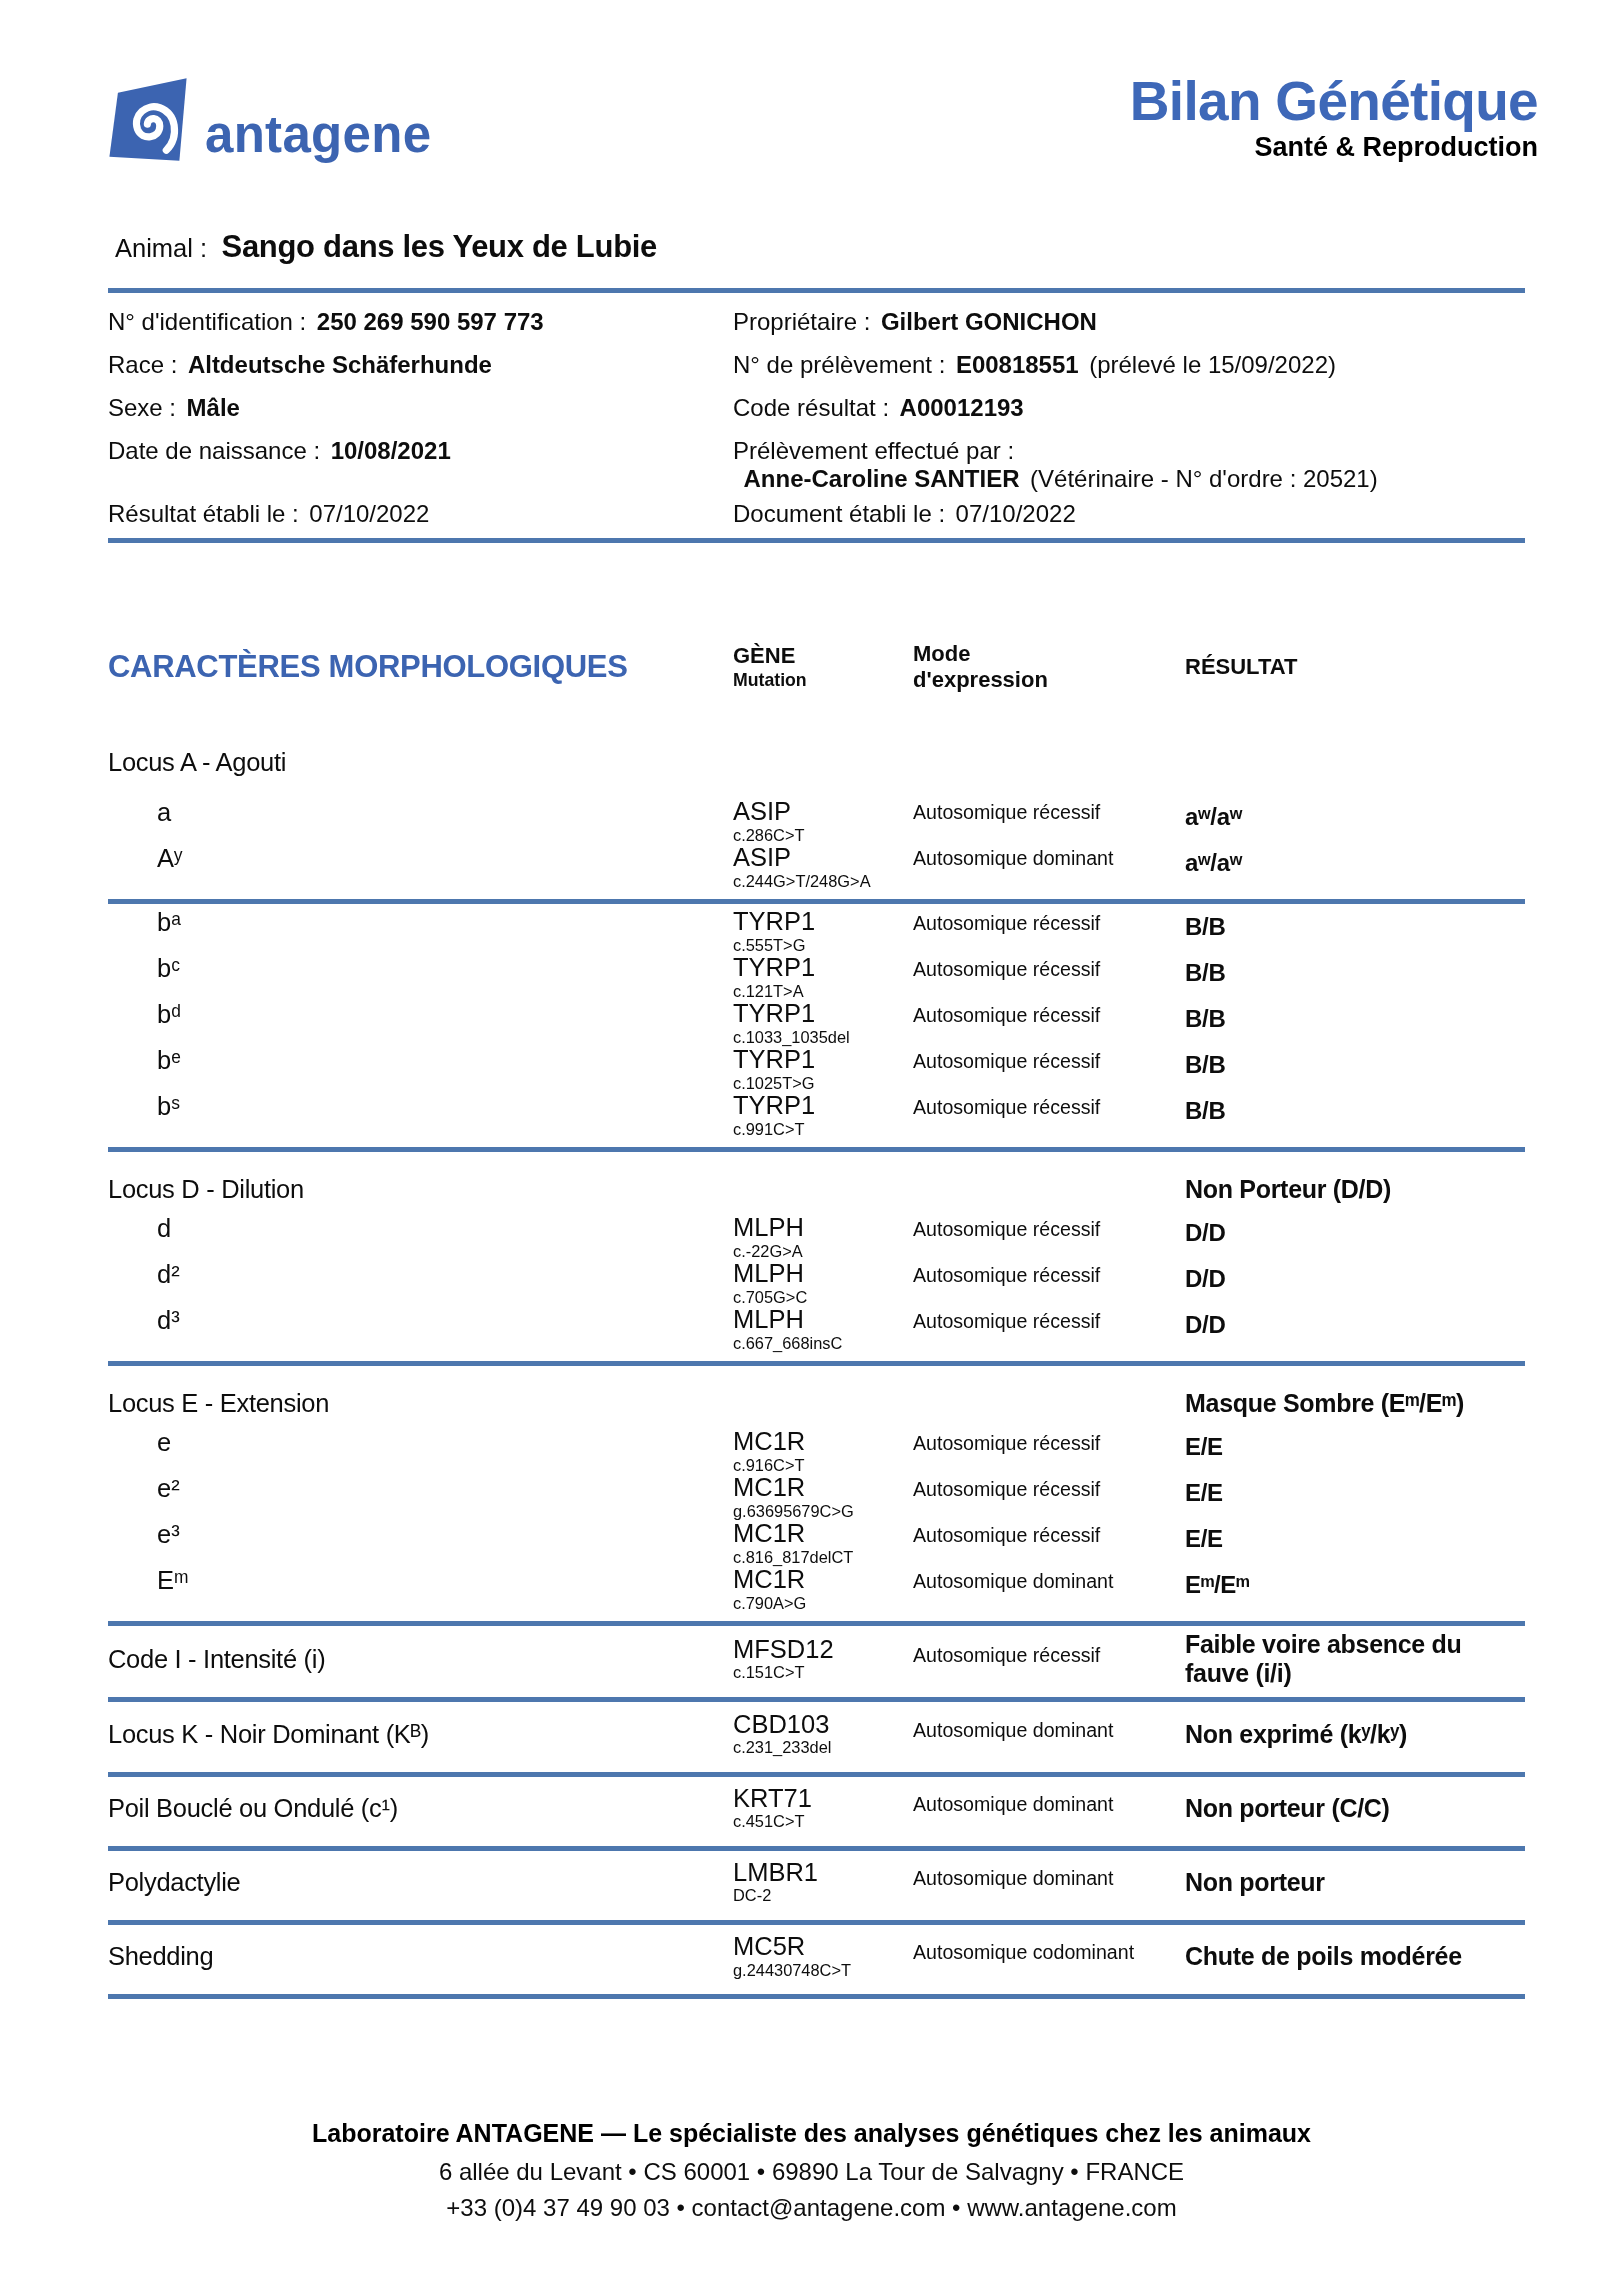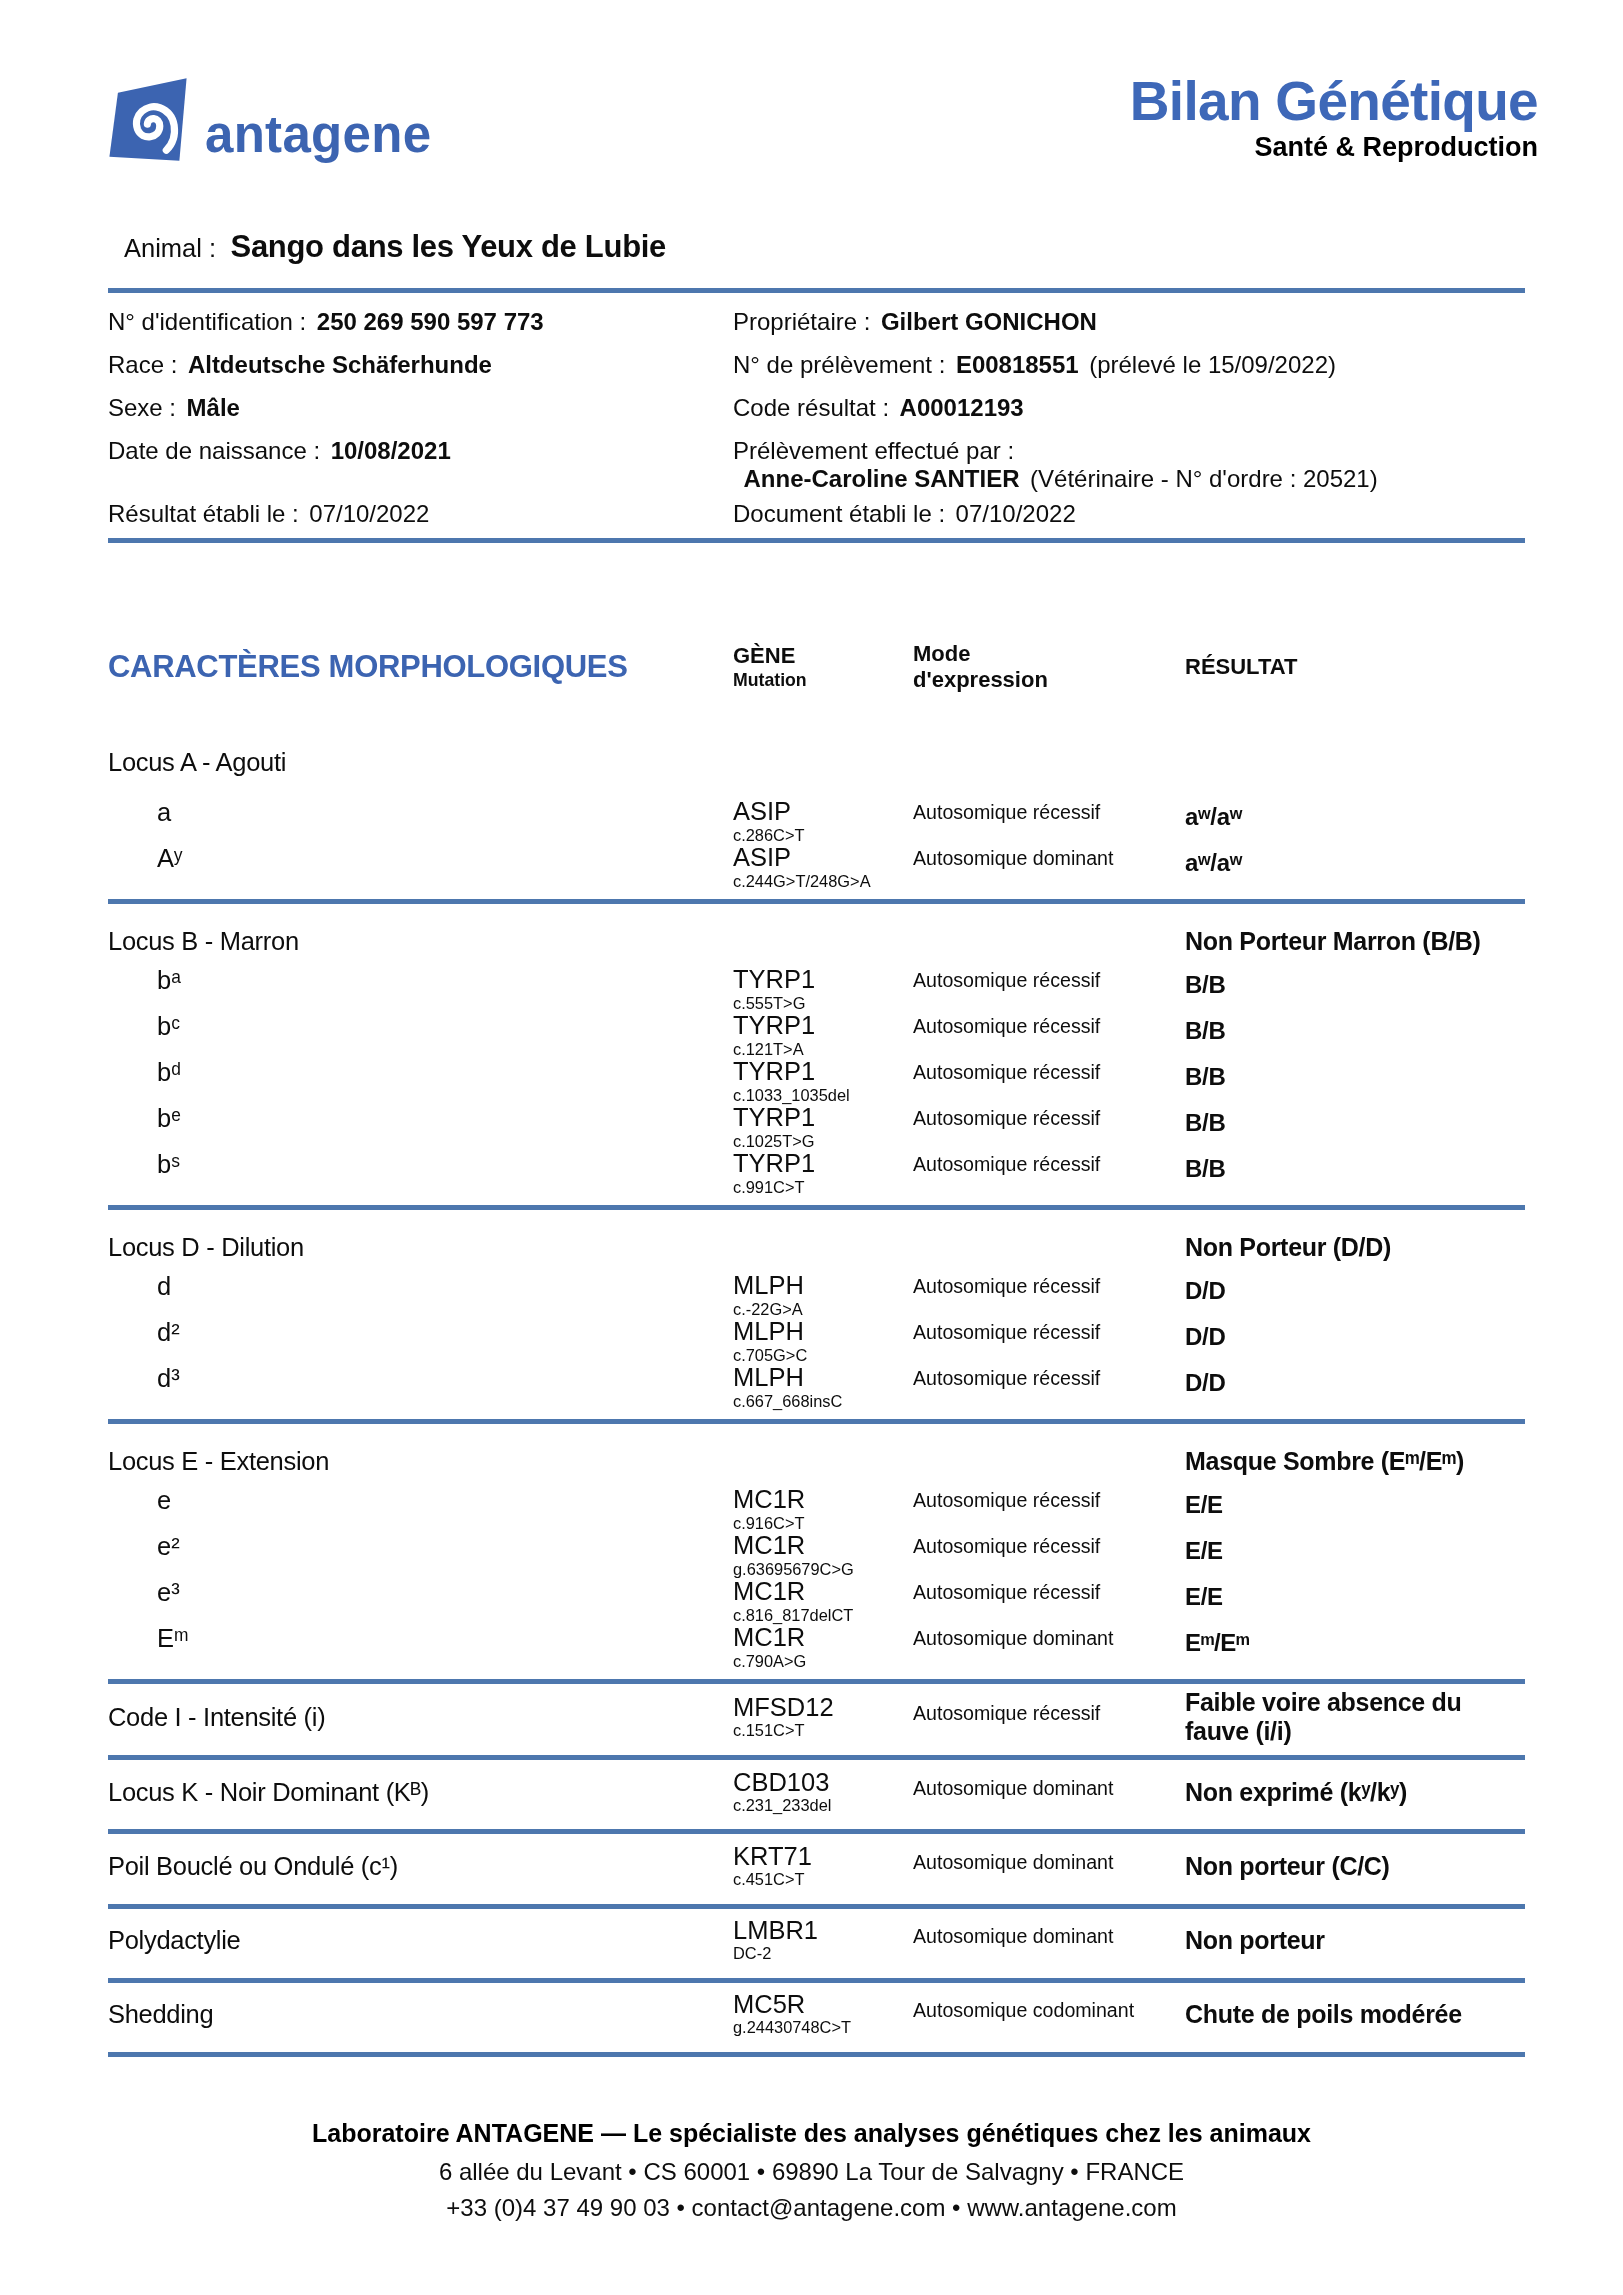--- a/index.html
+++ b/index.html
@@ -8,21 +8,21 @@
     font-family:"Liberation Sans","DejaVu Sans",sans-serif; color:#0d0d0d;
     overflow:hidden;
   }
   
   .logo { position:absolute; left:108px; top:77px; display:flex; align-items:flex-end; gap:17px; }
   .logo-text { font-size:51px; font-weight:bold; color:#3c64b1; letter-spacing:0.3px; }
   .title-block { position:absolute; right:85px; top:71px; text-align:right; }
   .doc-title { font-size:55px; font-weight:bold; color:#3e68b8; letter-spacing:-0.7px; line-height:60px; }
   .doc-subtitle { font-size:27px; font-weight:bold; color:#000; line-height:33px; }
   
-  .animal-row { position:absolute; left:124px; top:229px; display:flex; align-items:baseline; gap:14.4px; white-space:nowrap; }
+  .animal-row { position:absolute; left:115px; top:229px; display:flex; align-items:baseline; gap:14.4px; white-space:nowrap; }
   .animal-label { font-size:25.5px; }
   .animal-name { font-size:31px; font-weight:bold; letter-spacing:-0.3px; }
   
   .rule { position:absolute; left:108px; width:1417px; height:5.2px; background:#4d77ae; }
   
   .id-col { position:absolute; top:308px; font-size:24px; }
   #id-left  { left:108px;  width:615px; }
   #id-right { left:733px; width:825px; }
   .id-row { display:flex; align-items:baseline; gap:10.5px; white-space:nowrap; height:43px; }
   #id-left  .id-row:nth-child(5) { margin-top:19.6px; }
@@ -189,29 +189,20 @@
     <span class="gene-block">
       <span class="gene">ASIP</span>
       <span class="mutation">c.244G&gt;T/248G&gt;A</span>
     </span>
     <span class="mode">Autosomique dominant</span>
     <span class="row-result">aʷ/aʷ</span>
   </div>
         </div>
   </section>
       <section class="section multi">
-    <div class="sec-head grid4">
-      <span class="sec-title">Locus B - Marron</span>
-      <span class="gene-block">
-        <span class="gene"></span>
-        <span class="mutation"></span>
-      </span>
-      <span class="mode"></span>
-      <span class="sec-result">Non Porteur Marron (B/B)</span>
-    </div>
     <div>
           <div class="trow grid4">
     <span class="allele">bᵃ</span>
     <span class="gene-block">
       <span class="gene">TYRP1</span>
       <span class="mutation">c.555T&gt;G</span>
     </span>
     <span class="mode">Autosomique récessif</span>
     <span class="row-result">B/B</span>
   </div>

